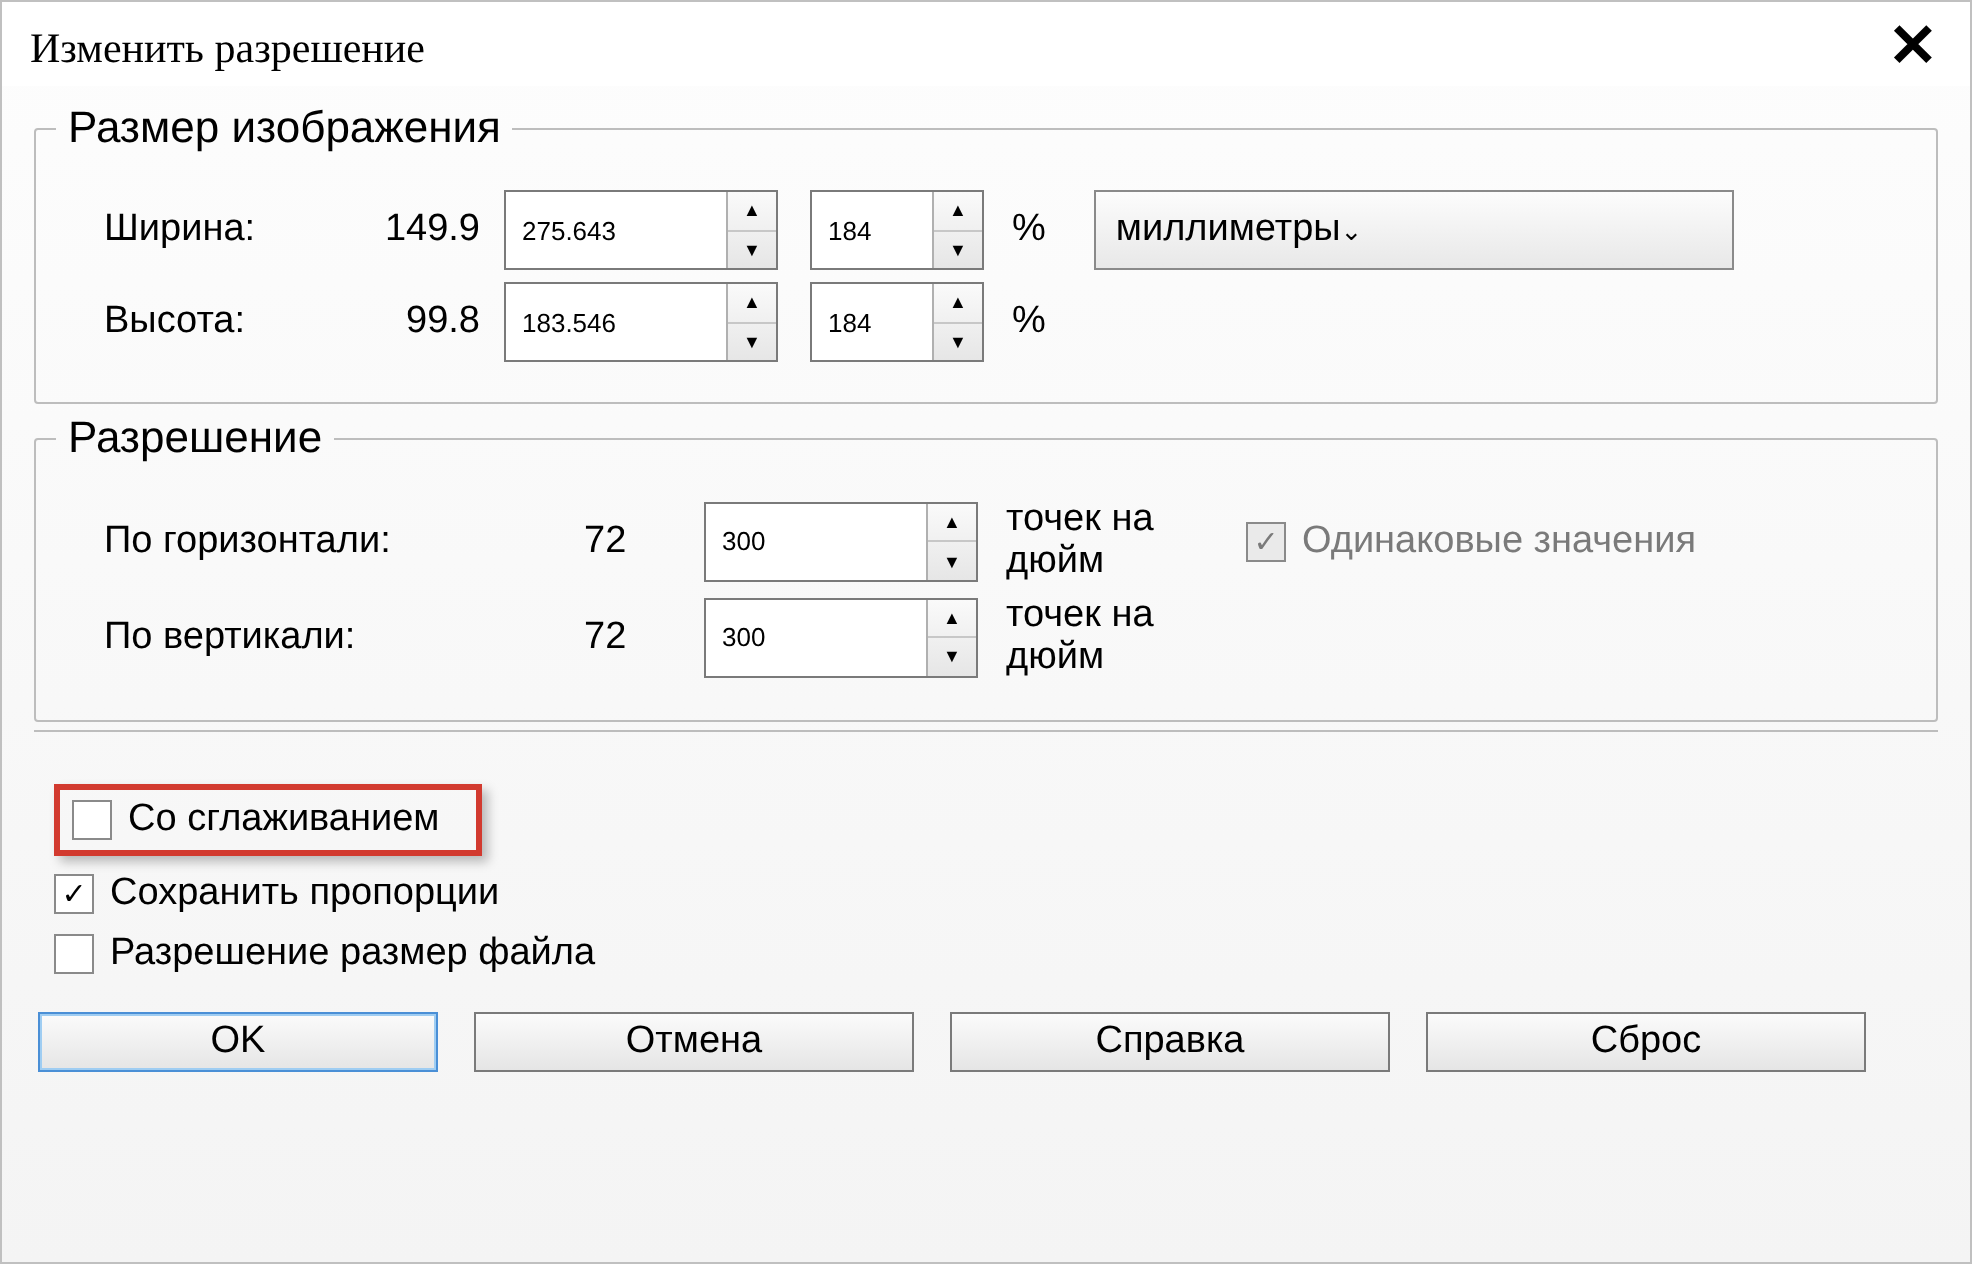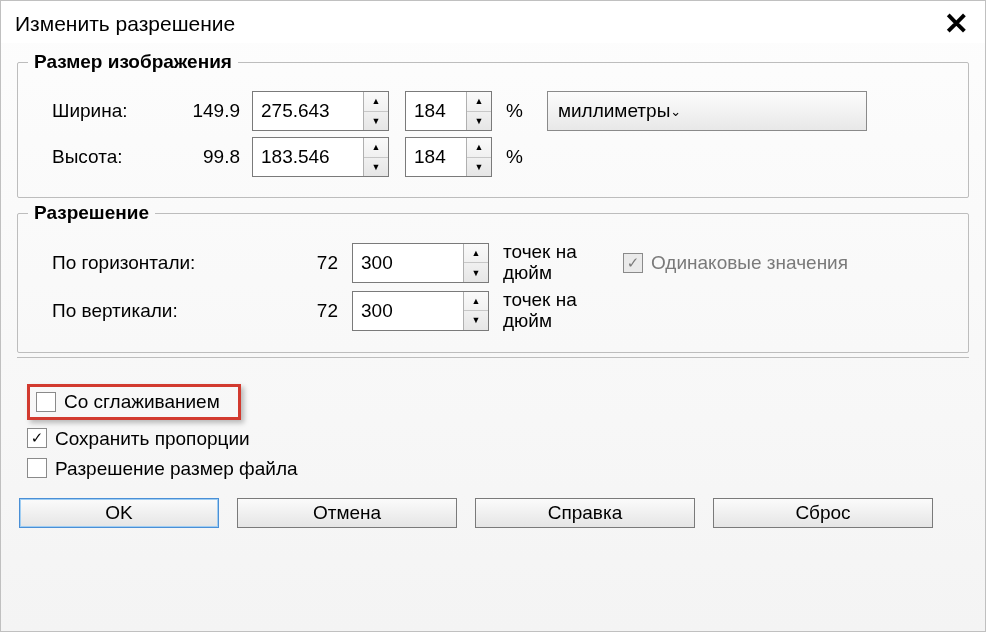--- a/index.html
+++ b/index.html
@@ -20,63 +20,63 @@
   }
   .titlebar {
     display: flex;
     justify-content: space-between;
     align-items: center;
     padding: 8px 10px 4px 14px;
     background: #fff;
   }
   .titlebar .title {
     font-size: 21px;
+    font-family: Liberation Serif, serif;
   }
   .close-x {
     font-weight: bold;
     font-size: 30px;
     line-height: 1;
     cursor: default;
     padding: 0 6px;
   }
   .content {
     padding: 8px 16px 0 16px;
   }
   fieldset {
     border: 1px solid #bdbdbd;
     border-radius: 2px;
     margin: 0 0 4px 0;
     padding: 12px 14px 14px 14px;
     position: relative;
   }
   legend {
-    font-size: 19px;
+    font-size: 22px;
     padding: 0 6px;
     margin-left: -4px;
-    font-weight: bold;
   }
   .row {
     display: flex;
     align-items: center;
     margin: 6px 0;
   }
   .lbl1 { width: 150px; padding-left: 20px; }
   .lbl-res { width: 260px; padding-left: 20px; }
   .oldval { width: 70px; text-align: right; padding-right: 12px; }
-  .oldval-res { width: 60px; text-align: right; padding-right: 14px; }
+  .oldval-res { width: 60px; text-align: left; padding-right: 14px; }
   .spinner {
     display: inline-flex;
     border: 1px solid #7a7a7a;
     background: #fff;
     height: 40px;
   }
   .spinner input {
     border: none;
     outline: none;
-    font-size: 19px;
+    font-size: 13px;
     padding: 4px 8px;
     width: 110px;
     background: #fff;
   }
   .spinner.small input { width: 60px; }
   .spinbtns {
     display: flex;
     flex-direction: column;
     border-left: 1px solid #b0b0b0;
     background: linear-gradient(to bottom, #fafafa, #e6e6e6);
@@ -131,21 +131,21 @@
   }
   .info-section {
     display: flex;
     padding: 4px 10px 0 10px;
   }
   .info-left { width: 490px; }
   .info-left .irow { display: flex; align-items: center; margin: 8px 0 18px 0; }
   .info-left .ilabel { width: 300px; padding-left: 18px; line-height: 1.15; }
   .info-left .ival { width: 120px; text-align: right; }
   .info-right { flex: 1; padding-top: 6px; }
-  .check-row { display: flex; align-items: flex-start; margin: 8px 0; }
+  .check-row { display: flex; align-items: center; margin: 8px 0; }
   .highlight-box {
     border: 3px solid #d23a2f;
     padding: 4px 18px 4px 6px;
     display: inline-flex;
     align-items: center;
     box-shadow: 3px 3px 5px rgba(0,0,0,0.25);
     background: rgba(255,255,255,0.0);
   }
   .button-row {
     display: flex;

